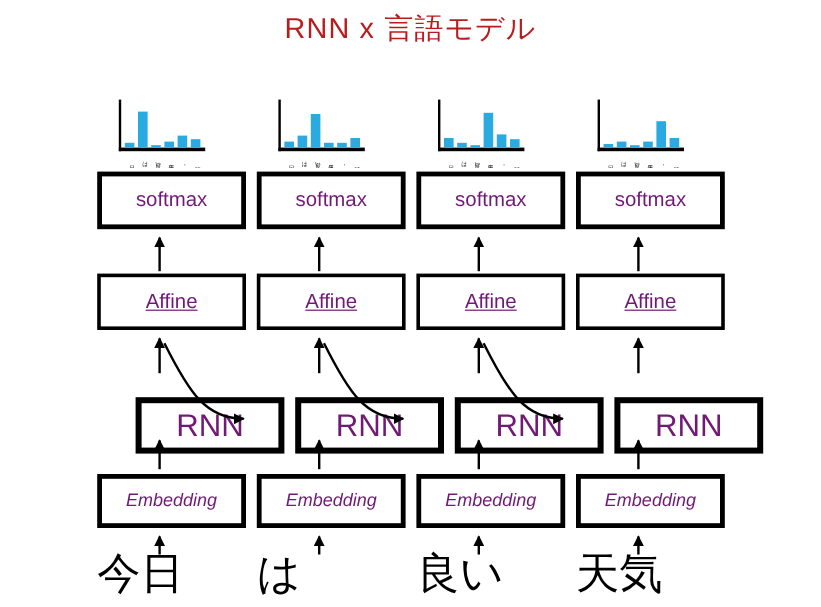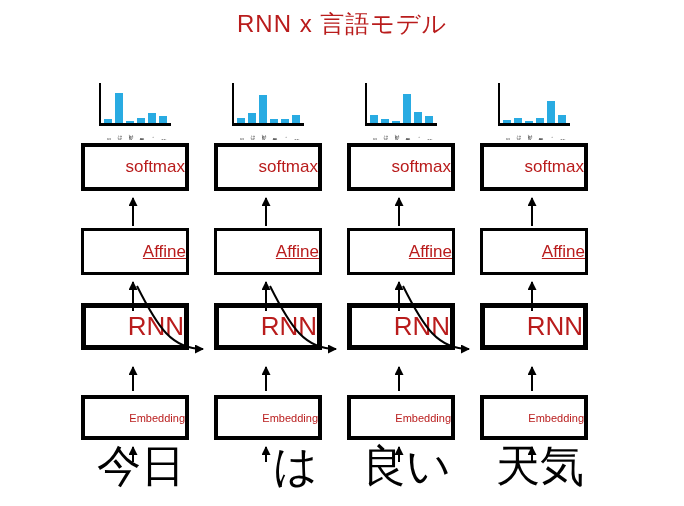--- a/index.html
+++ b/index.html
@@ -24,30 +24,30 @@
     display:flex;align-items:flex-end;gap:3px;padding-left:3px;box-sizing:content-box;
   }
   .bar{width:8px;}
   .xlabels{display:flex;gap:3px;padding-left:5px;margin-top:1px;}
   .xlab{
     width:8px;height:13px;overflow:hidden;font-size:5px;line-height:6px;
     color:#222;writing-mode:vertical-rl;text-orientation:upright;text-align:center;
   }
 
   .box{
-    position:absolute;left:0;width:108px;box-sizing:border-box;background:#fff;
-    display:flex;align-items:center;justify-content:flex-end;color:#b91c1c;
+    position:absolute;left:0;width:124px;box-sizing:border-box;background:#fff;
+    display:flex;align-items:center;justify-content:center;color:#701a75;
   }
   .softmax{top:143px;height:48px;border:4px solid #000;font-size:17px;}
   .affine{top:228px;height:47px;border:3px solid #000;font-size:17px;text-decoration:underline;}
-  .rnn{top:303px;height:47px;border:5px solid #000;font-size:26px;}
-  .embedding{top:395px;height:45px;border:4px solid #000;font-size:11px;}
+  .rnn{top:331px;height:47px;border:5px solid #000;font-size:26px;margin-left:32px;}
+  .embedding{top:395px;height:45px;border:4px solid #000;font-size:15px;font-style:italic;}
   .word{
-    position:absolute;top:444px;left:0;width:104px;text-align:right;
-    font-size:44px;line-height:44px;color:#000;white-space:nowrap;
+    position:absolute;top:456px;left:0;width:104px;text-align:left;
+    font-size:36px;line-height:44px;color:#000;white-space:nowrap;
   }
   #arrows{position:absolute;top:0;left:0;pointer-events:none;}
 </style>
 </head>
 <body>
 
 <div id="canvas">
 
   <div class="title">RNN x 言語モデル</div>
 

